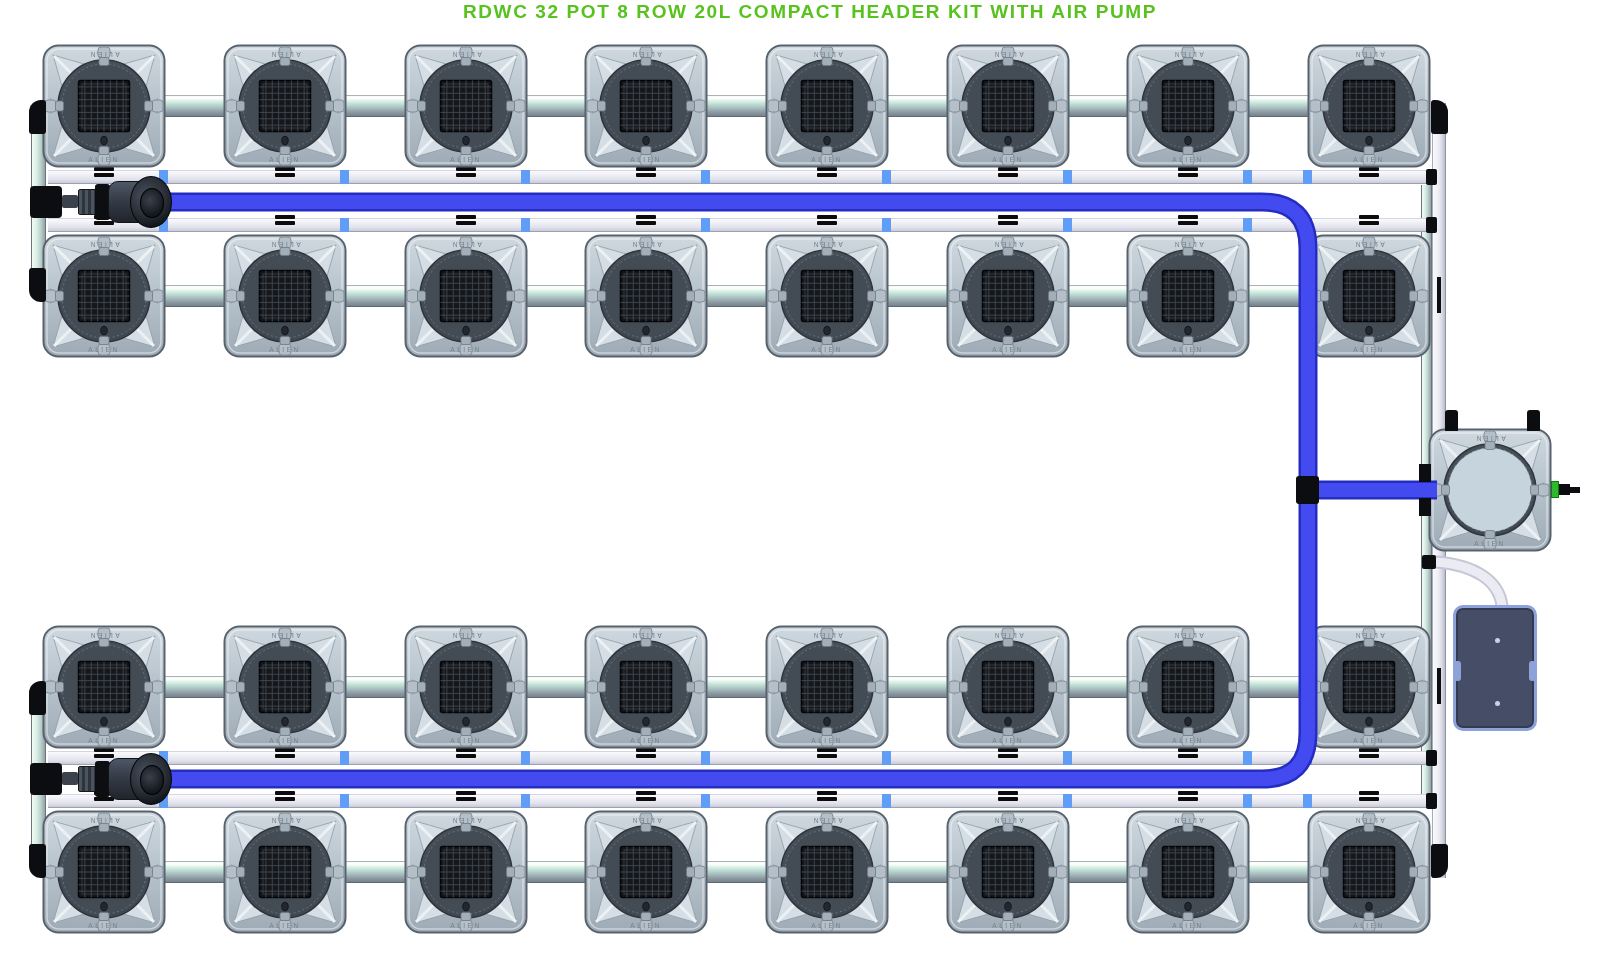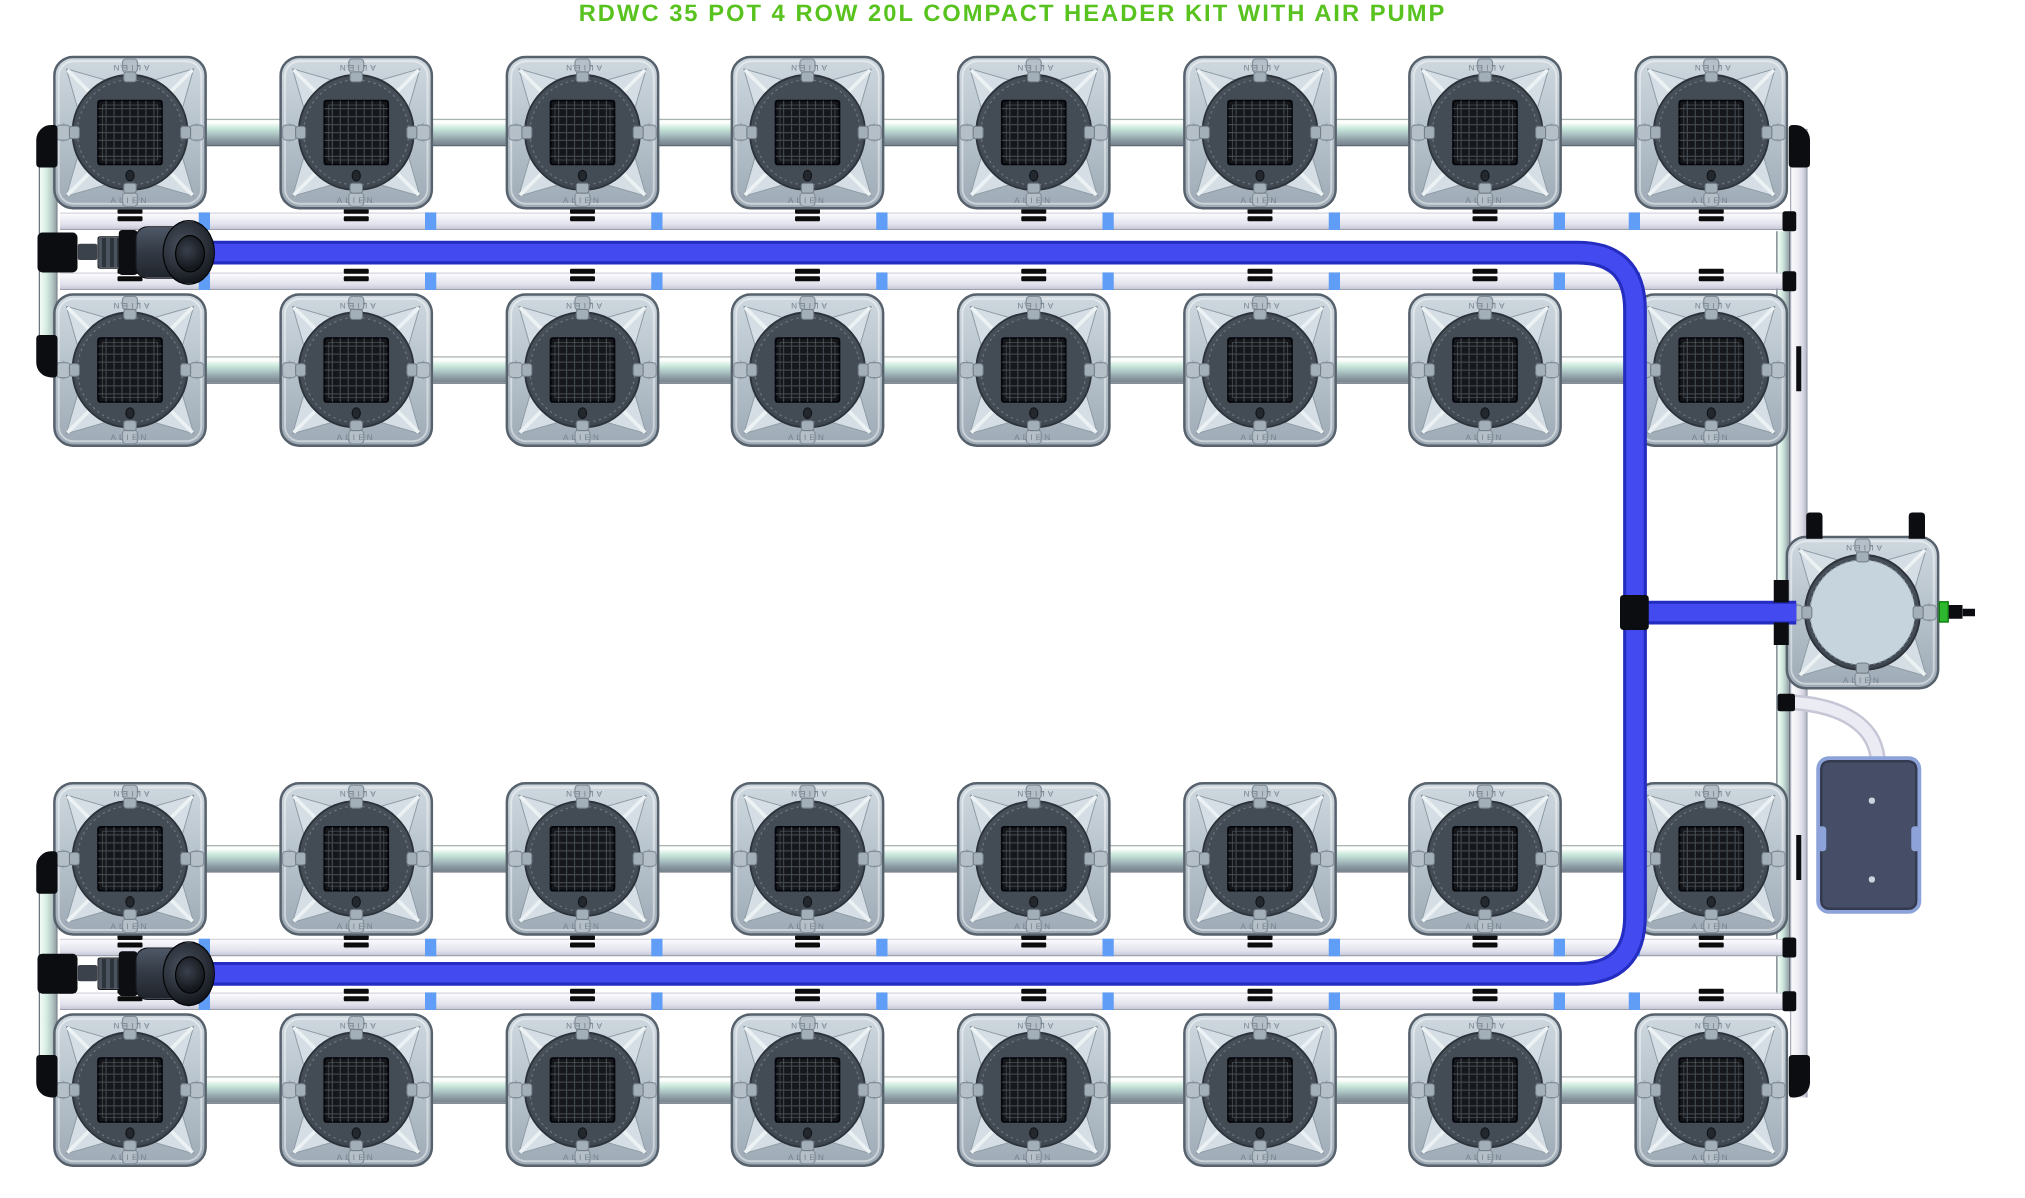--- a/index.html
+++ b/index.html
@@ -69,21 +69,21 @@
           <stop offset="1" stop-color="#9eabb6"></stop>
       </linearGradient>
       <radialGradient id="gLid" cx="0.5" cy="0.45" r="0.6">
         <stop offset="0" stop-color="#545c66"></stop>
           <stop offset="0.8" stop-color="#454d57"></stop>
           <stop offset="1" stop-color="#373e48"></stop>
       </radialGradient>
     </defs>
   </svg>
 
-  <div id="diagram-title" style="color: rgb(88, 194, 30);">RDWC 35 POT 4 ROW 20L COMPACT HEADER KIT WITH AIR PUMP</div>
+  <div id="diagram-title" style="color: rgb(88, 194, 30);">RDWC 32 POT 8 ROW 20L COMPACT HEADER KIT WITH AIR PUMP</div>
 
   <div id="pipes-layer" class="layer">
       <div class="pipe-green-v abs" style="left: 31px; top: 106px; width: 15px; height: 190px;"></div>
       <div class="pipe-green-v abs" style="left: 31px; top: 687px; width: 15px; height: 185px;"></div>
       <div class="pipe-green-v abs" style="left: 1421px; top: 185px; width: 11px; height: 618px;"></div>
       <div class="pipe-white-v abs" style="left: 1432px; top: 103px; width: 14px; height: 775px;"></div>
       <div class="pipe-green-h abs" style="left: 104px; top: 95px; width: 1265px; height: 22px;"></div>
       <div class="pipe-green-h abs" style="left: 104px; top: 285px; width: 1265px; height: 22px;"></div>
       <div class="pipe-green-h abs" style="left: 104px; top: 676px; width: 1265px; height: 22px;"></div>
       <div class="pipe-green-h abs" style="left: 104px; top: 861px; width: 1265px; height: 22px;"></div>

